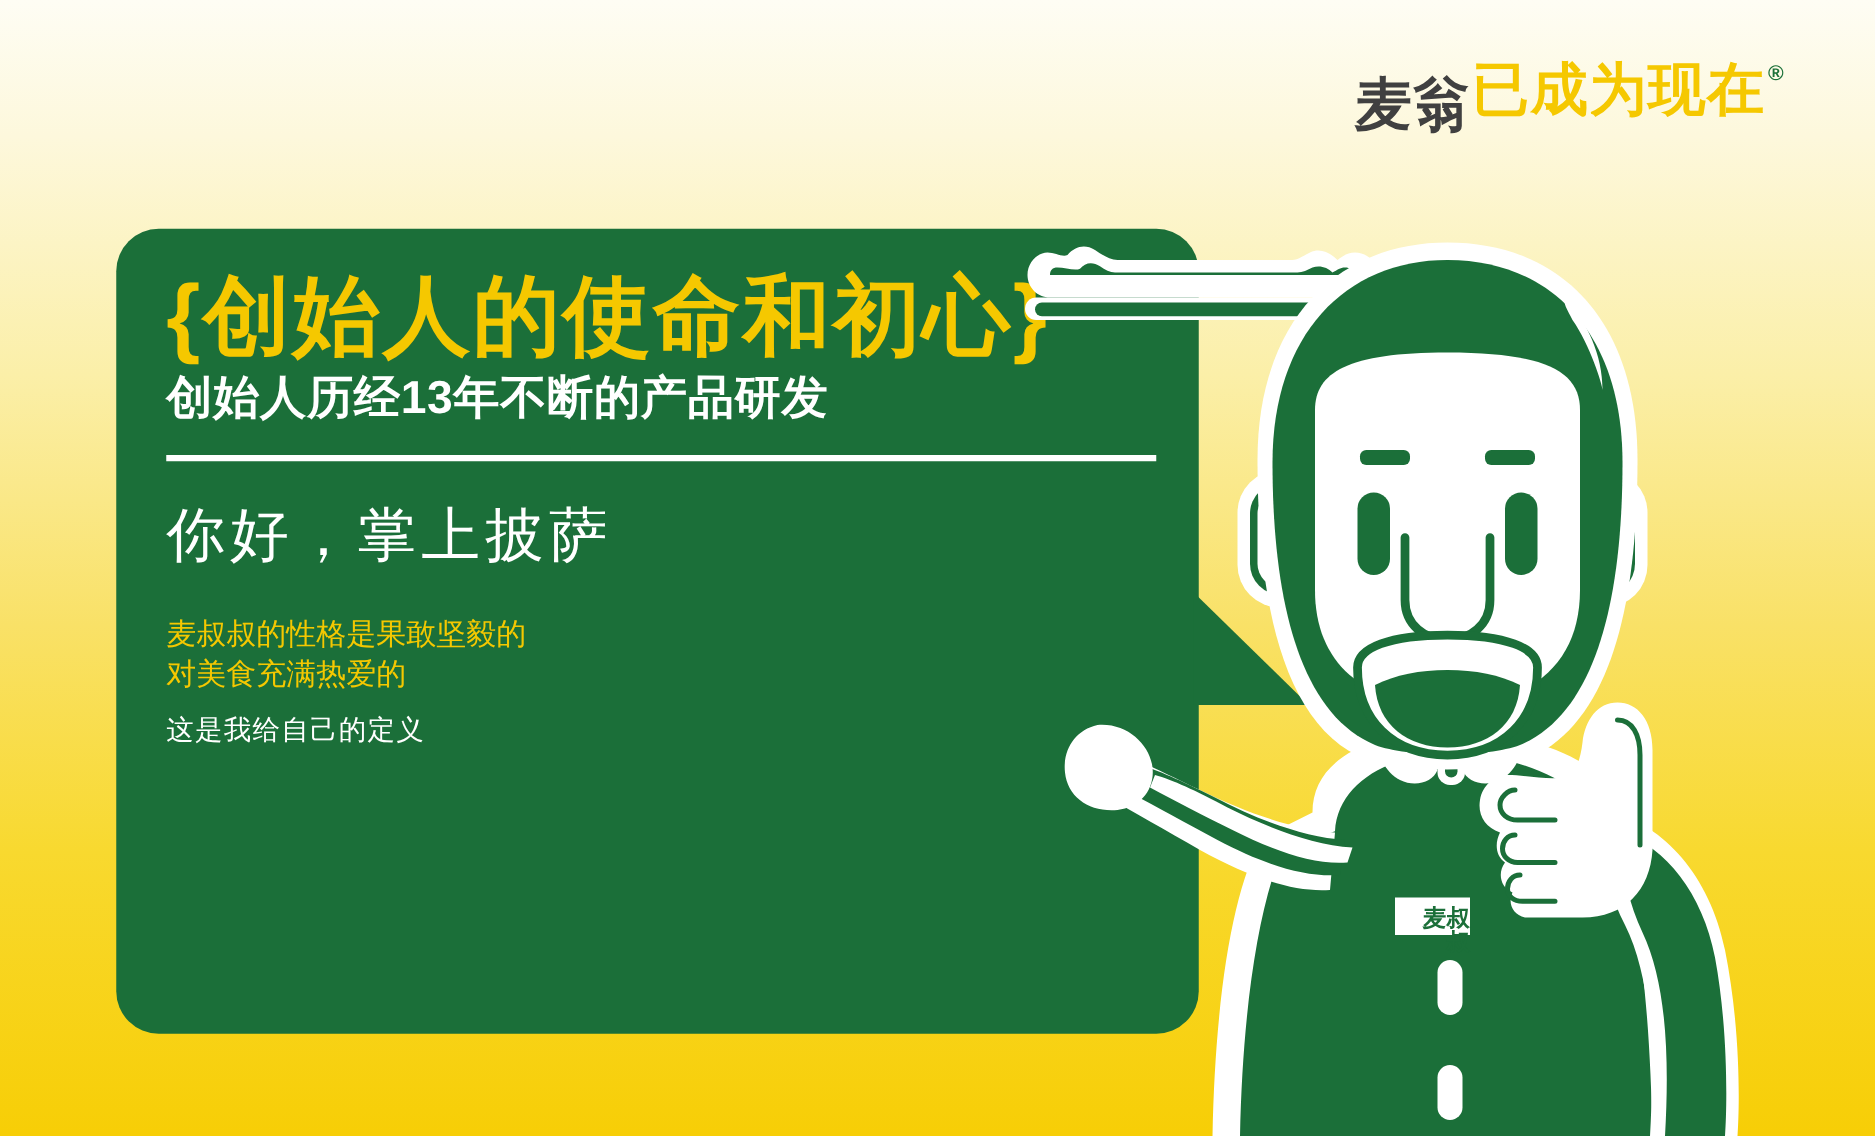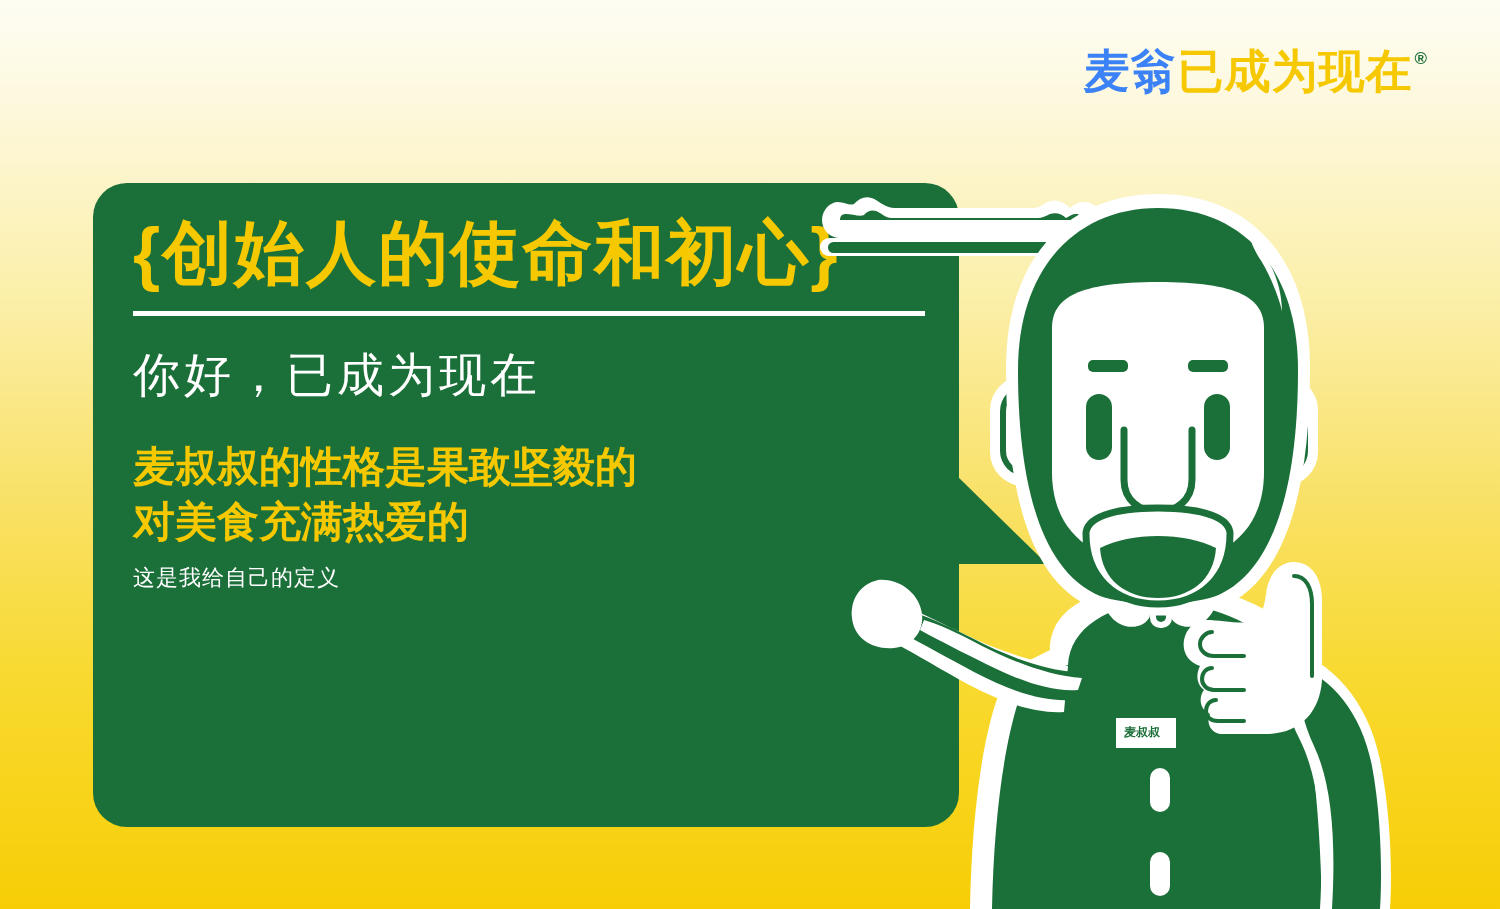--- a/index.html
+++ b/index.html
@@ -17,21 +17,21 @@
   }
 
   
   .logo {
     position:absolute; top:48px; right:72px;
     display:flex; align-items:flex-start;
     font-weight:bold; font-size:46px; letter-spacing:1px;
     line-height:1;
     white-space:nowrap;
   }
-  .logo .lg-green { color:#3b82f6; }
+  .logo .lg-green { color:#404040;margin-top:12px; }
   .logo .lg-gold  { color:#F5C800; }
   .logo .lg-reg   { color:#1B7038; font-size:17px; margin-top:2px; margin-left:2px; }
 
   
   .panel {
     position:absolute;
     left:93px; top:183px;
     width:866px; height:644px;
     background:#1B6F39;
     border-radius:34px;
@@ -77,22 +77,22 @@
     color:#FFFFFF;
     font-size:47px;
     font-weight:300;
     letter-spacing:4px;
     margin-top:28px;
     white-space:nowrap;
   }
 
   .trait {
     color:#F5C800;
-    font-size:42px;
-    font-weight:bold;
+    font-size:24px;
+    font-weight:normal;
     line-height:1.32;
     margin-top:32px;
     white-space:nowrap;
   }
 
   .mission {
     color:#F5C800;
     font-size:38px;
     font-weight:bold;
     letter-spacing:1px;
@@ -112,48 +112,49 @@
   .mascot {
     position:absolute;
     left:820px; top:180px;
     width:680px; height:729px;
   }
   .mascot svg { display:block; }
 
   .badge-text {
     position:absolute;
     left:1124px; top:726px;
-    width:52px; text-align:left;
+    width:52px; text-align:right;
     color:#1B6F39;
-    font-size:12px;
+    font-size:19px;
     font-weight:bold;
     letter-spacing:0px;
     line-height:1;
     pointer-events:none;
   }
 </style>
 </head>
 <body>
 
 <div class="logo">
   <span class="lg-green">麦翁</span>
   <span class="lg-gold">已成为现在</span>
   <span class="lg-reg">®</span>
 </div>
 
 <div class="panel">
   <div class="panel-inner">
 
     <div class="headline">{创始人的使命和初心}</div>
 
+    <div class="sub-line">创始人历经13年不断的产品研发</div>
 
 
     <div class="divider"></div>
 
-    <div class="greeting">你好，已成为现在</div>
+    <div class="greeting">你好，掌上披萨</div>
 
     <div class="trait">
       <div>麦叔叔的性格是果敢坚毅的</div>
       <div>对美食充满热爱的</div>
     </div>
 
     <div class="mission-note">这是我给自己的定义</div>
   </div>
 </div>
 

